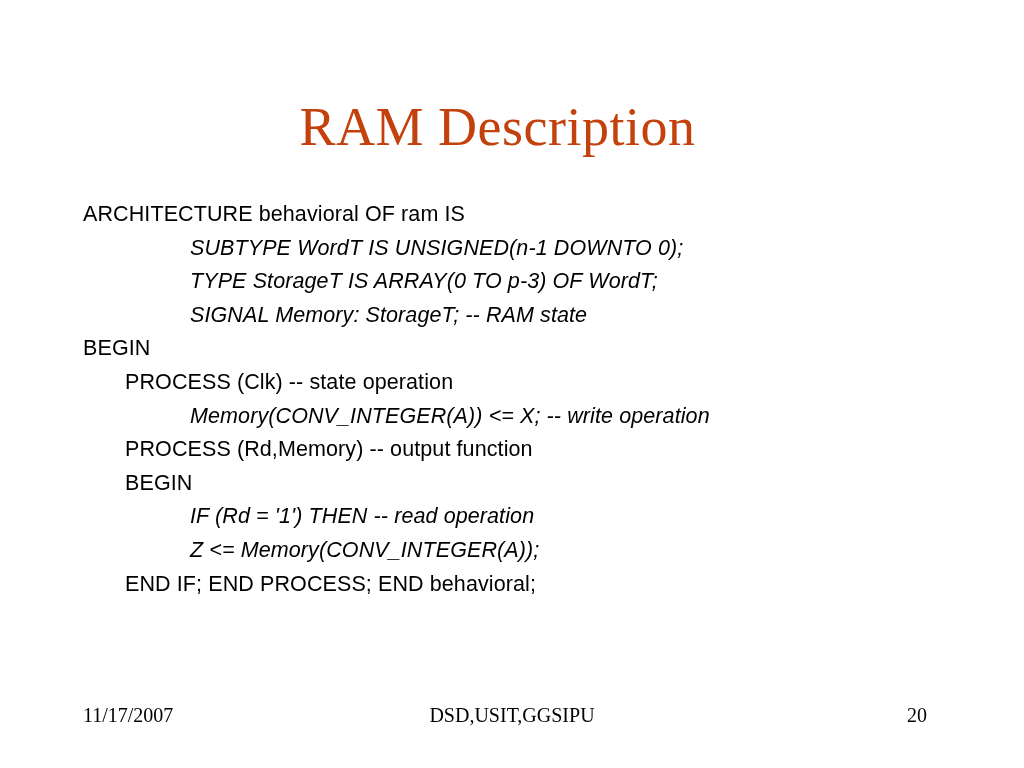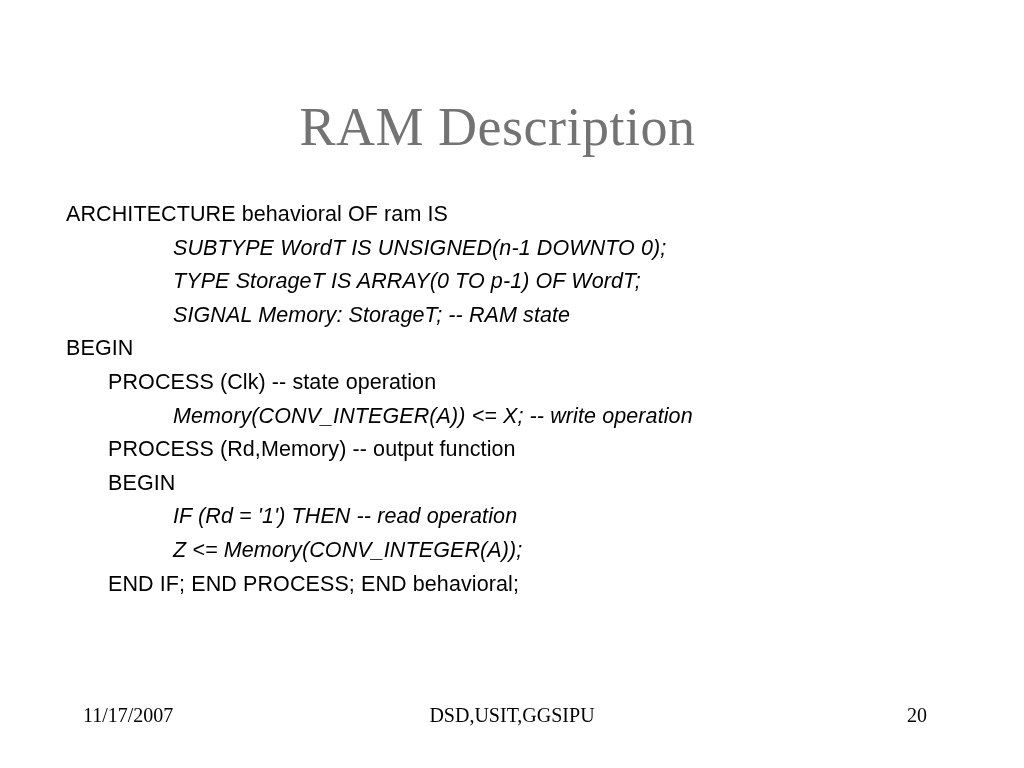--- a/index.html
+++ b/index.html
@@ -26,26 +26,26 @@
     position: absolute;
     left: 0;
     top: 96px;
     width: 995px;
     text-align: center;
     font-family: "Liberation Serif", "DejaVu Serif", serif;
     font-size: 54px;
     font-weight: 400;
     line-height: 62px;
     letter-spacing: 0.5px;
-    color: #737373;
+    color: #c2410c;
     white-space: nowrap;
   }
   .code-body {
     position: absolute;
-    left: 66px;
+    left: 83px;
     top: 198px;
     width: 900px;
   }
   .code-line {
     font-family: "Liberation Sans", sans-serif;
     font-size: 21.5px;
     line-height: 33.6px;
     color: #000000;
     white-space: pre;
     letter-spacing: 0.1px;
@@ -97,21 +97,21 @@
 <div class="slide">
 
   <div class="slide-title">RAM Description</div>
 
   <div class="code-body">
 
     <div class="code-line ind-0"><span>ARCHITECTURE behavioral OF ram IS</span></div>
 
     <div class="code-line ind-2"><span>SUBTYPE WordT IS UNSIGNED(n-1 DOWNTO 0);</span></div>
 
-    <div class="code-line ind-2"><span>TYPE StorageT IS ARRAY(0 TO p-1) OF WordT;</span></div>
+    <div class="code-line ind-2"><span>TYPE StorageT IS ARRAY(0 TO p-3) OF WordT;</span></div>
 
     <div class="code-line ind-2"><span>SIGNAL Memory: StorageT; -- RAM state</span></div>
 
     <div class="code-line ind-0"><span>BEGIN</span></div>
 
     <div class="code-line ind-1"><span>PROCESS (Clk) -- state operation</span></div>
 
 
     <div class="code-line ind-2"><span>Memory(CONV_INTEGER(A)) &lt;= X; -- write operation</span></div>
 

